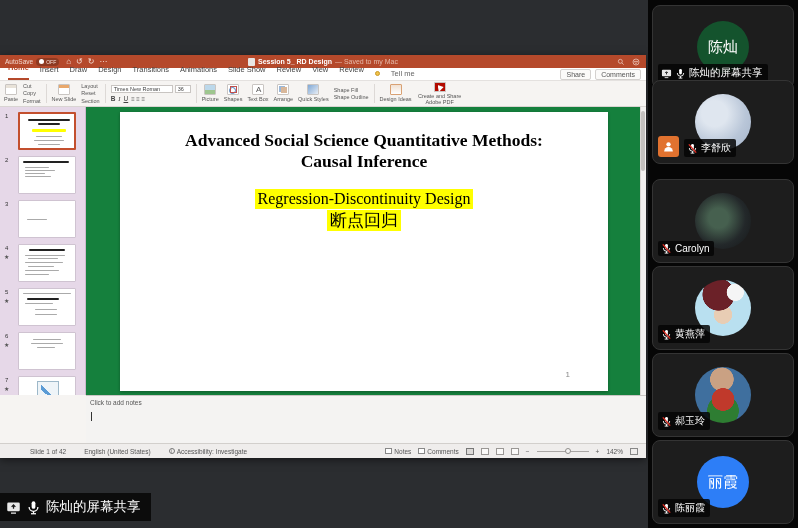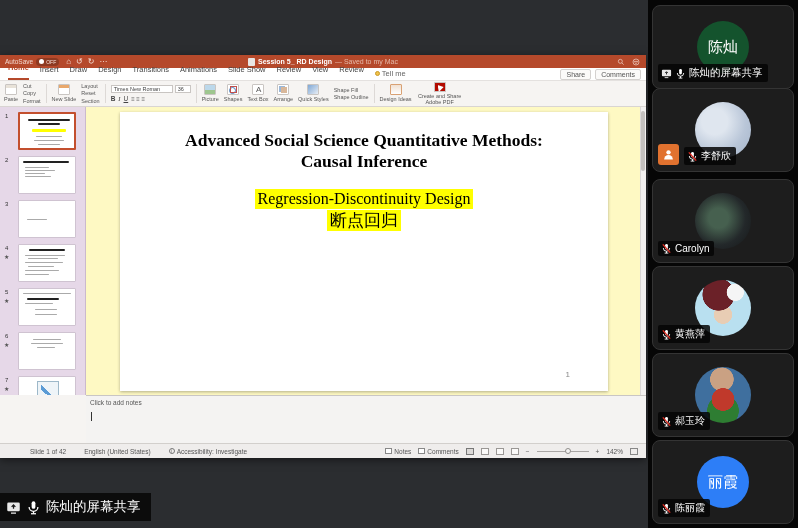--- a/index.html
+++ b/index.html
@@ -19,21 +19,21 @@
   .tb-title { position:absolute; left:0; right:0; top:0; height:13px; display:flex; align-items:center; justify-content:center; gap:3px; pointer-events:none; }
   .tb-doc-icon { width:7px; height:8px; background:#e8e6e4; border-radius:1px; }
   .tb-title b { font-size:7px; color:#fff; font-weight:bold; }
   .tb-title i { font-size:7px; color:#e5b9a9; font-style:normal; }
   .tb-right { position:absolute; right:6px; top:0; height:13px; display:flex; gap:7px; align-items:center; }
   .tb-right svg { width:8px; height:8px; stroke:#f4dcd3; fill:none; stroke-width:2; }
   
   .tabrow { position:relative; height:13px; background:#fff; display:flex; align-items:flex-end; padding:0 8px; gap:11px; border-bottom:1px solid #e4e1df; }
   .tab { font-size:7.5px; color:#444; padding-bottom:6px; white-space:nowrap; }
   .tab.selected { color:#b5492b; font-weight:bold; border-bottom:2px solid #b5492b; }
-  .tellme { display:flex; align-items:center; gap:2px; font-size:7.5px; color:#666; padding-bottom:2px; }
+  .tellme { display:flex; align-items:center; gap:11px; font-size:7.5px; color:#666; padding-bottom:2px; }
   .bulb { width:5px; height:5px; border-radius:50%; background:#f2c249; border:1px solid #c89a28; }
   .tabrow-right { position:absolute; right:5px; top:1px; display:flex; gap:4px; }
   .mini-btn { font-size:7px; color:#555; border:1px solid #d4d1cf; background:#fbfaf9; border-radius:2px; padding:1px 5px; white-space:nowrap; }
   
   .ribbon { height:26px; background:#f6f4f2; border-bottom:1px solid #d9d5d2; display:flex; align-items:stretch; padding:1px 4px; gap:5px; overflow:hidden; }
   .rgroup { display:flex; flex-direction:column; align-items:center; justify-content:center; gap:1px; }
   .rlabel { font-size:5.5px; color:#555; white-space:nowrap; text-align:center; line-height:1.1; }
   .ricon { width:12px; height:11px; border:1px solid #c9c5c2; background:#fff; border-radius:1px; position:relative; }
   .ricon.clipboard { background:linear-gradient(180deg,#e8e2d8 0 30%,#fff 30%); }
   .ricon.newslide { background:linear-gradient(180deg,#e9a86b 0 30%,#fff 30%); }
@@ -65,21 +65,21 @@
   .thumb-num { position:absolute; left:5px; top:1px; font-size:6px; color:#333; }
   .thumb-star { position:absolute; left:4px; top:9px; font-size:6px; color:#555; }
   .thumb-box { position:absolute; left:18px; top:0; width:58px; height:38px; background:#fff; border:1px solid #cfc3d1; border-radius:1px; overflow:hidden; }
   .thumb-box.selected { border:2px solid #c34f2e; }
   .tl { position:absolute; background:#555; height:1.5px; border-radius:1px; }
   .tl.dark { background:#222; }
   .tl.yellow { background:#ffff00; height:2.5px; }
   .tl.lite { background:#aaa; height:1px; }
   .tchart { position:absolute; left:18px; top:4px; width:22px; height:24px; border:1px solid #9db8c9; background:#eef4f8; }
   .tchart::before { content:""; position:absolute; left:3px; bottom:3px; width:14px; height:16px; background:linear-gradient(45deg,transparent 40%,#5b9bd5 40% 55%,transparent 55%); }
-  .canvas { position:relative; flex:1; background:#fef9c3; }
+  .canvas { position:relative; flex:1; background:#15803d; }
   .vscroll { position:absolute; right:0; top:0; bottom:0; width:6px; background:#f2f0ef; border-left:1px solid #dad7d5; }
   .vscroll-thumb { position:absolute; right:1px; top:4px; width:4px; height:60px; background:#c3c0be; border-radius:2px; }
   
   .slide { position:absolute; left:34px; top:5px; width:488px; height:279px; background:#fff; box-shadow:0 1px 3px rgba(0,0,0,.3); text-align:center; }
   .slide-title { margin-top:18px; font-family:"Liberation Serif",serif; font-weight:bold; font-size:17.5px; line-height:1.22; color:#000; }
   .hl-block { margin-top:16px; font-family:"Liberation Serif",serif; color:#000; }
   .hl-line { display:inline-block; background:#ffff00; padding:0 3px; font-size:16px; line-height:1.25; }
   .hl-line.cjk { font-size:17px; margin-top:1px; }
   .author { margin-top:22px; font-size:11.5px; line-height:1.85; color:#111; }
   .slide-pagenum { position:absolute; right:38px; bottom:12px; font-size:8px; color:#888; }
@@ -438,21 +438,21 @@
       <svg style="color:#e8e8e8">
           <use href="#sym-screen-share"></use>
         </svg>
       <svg style="color:#fff">
           <use href="#sym-mic"></use>
         </svg>
       <span>陈灿的屏幕共享</span>
     </div>
   </div>
 
-  <div class="tile" style="top:88px;">
+  <div class="tile" style="top:80px;">
     <div class="avatar-wrap">
         <div class="av-photo av-sky"></div>
       </div>
     <div class="person-badge">
       <svg>
           <use href="#sym-person"></use>
         </svg>
     </div>
     <div class="name-tag offset">
       <svg style="color:#fff">

